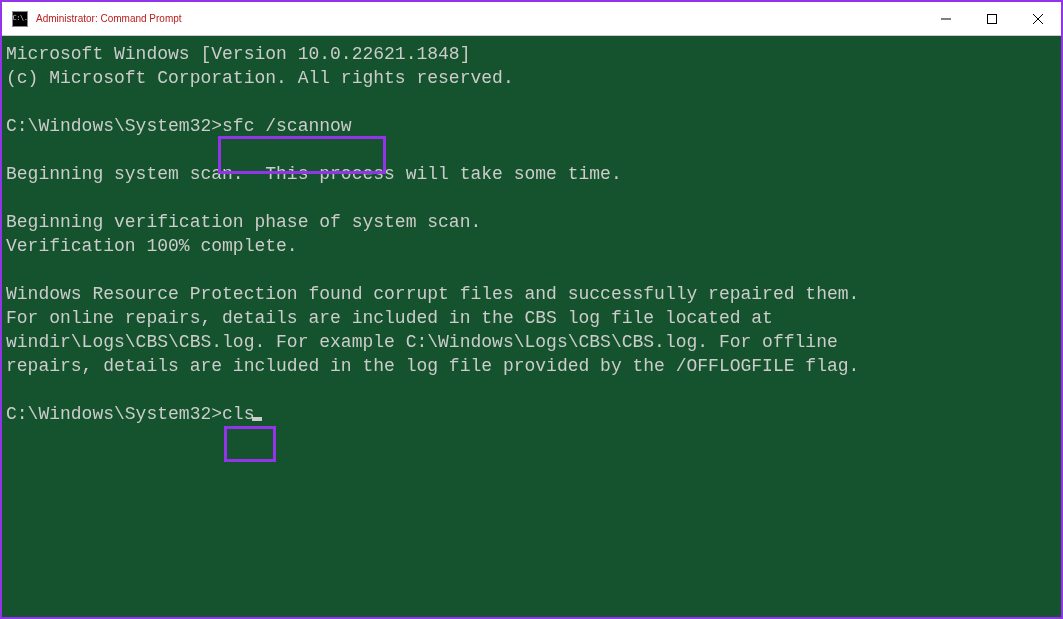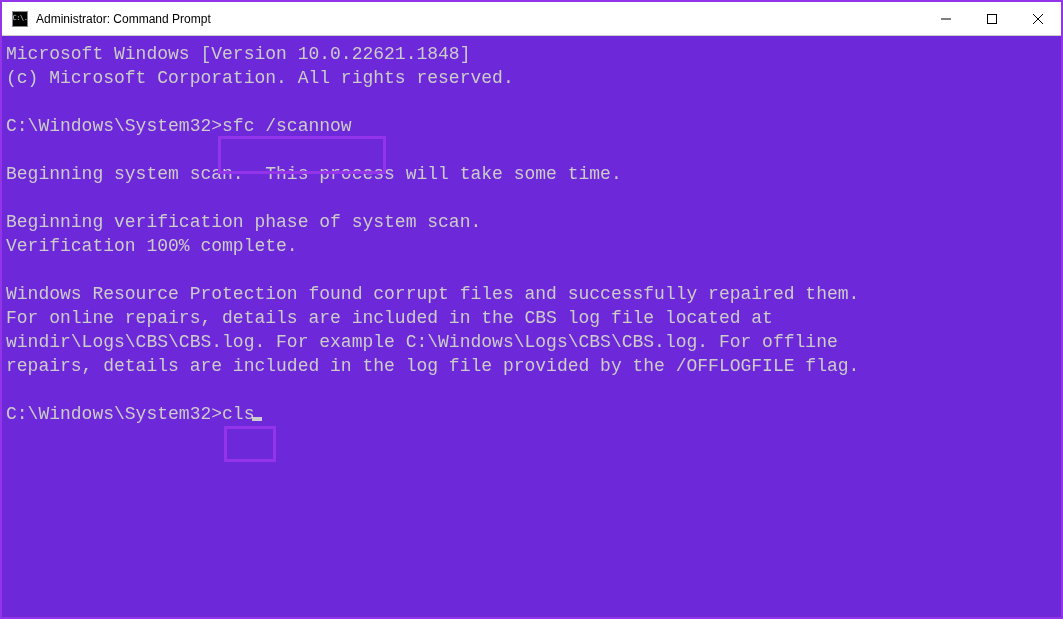--- a/index.html
+++ b/index.html
@@ -31,43 +31,43 @@
     }
     .app-icon-inner {
       color: #ccc;
       font-family: monospace;
       font-size: 7px;
       line-height: 7px;
       letter-spacing: -0.5px;
     }
     .title-text {
       flex: 1;
-      font-size: 12px;
-      color: #000000;
+      font-size: 10px;
+      color: #b91c1c;
       font-weight: 400;
     }
     .win-controls {
       display: flex;
       height: 100%;
     }
     .win-btn {
       width: 46px;
       height: 100%;
       display: flex;
       align-items: center;
       justify-content: center;
       font-family: "Segoe UI", sans-serif;
       font-size: 13px;
       color: #000;
       cursor: default;
     }
     .win-btn svg { display: block; }
     .terminal {
       flex: 1;
-      background: #6d28d9;
+      background: #14532d;
       color: #cccccc;
       font-family: Consolas, "Courier New", monospace;
       font-size: 18px;
       line-height: 24px;
       padding: 6px 4px;
       white-space: pre;
       position: relative;
       overflow: hidden;
     }
     .hl-box {

